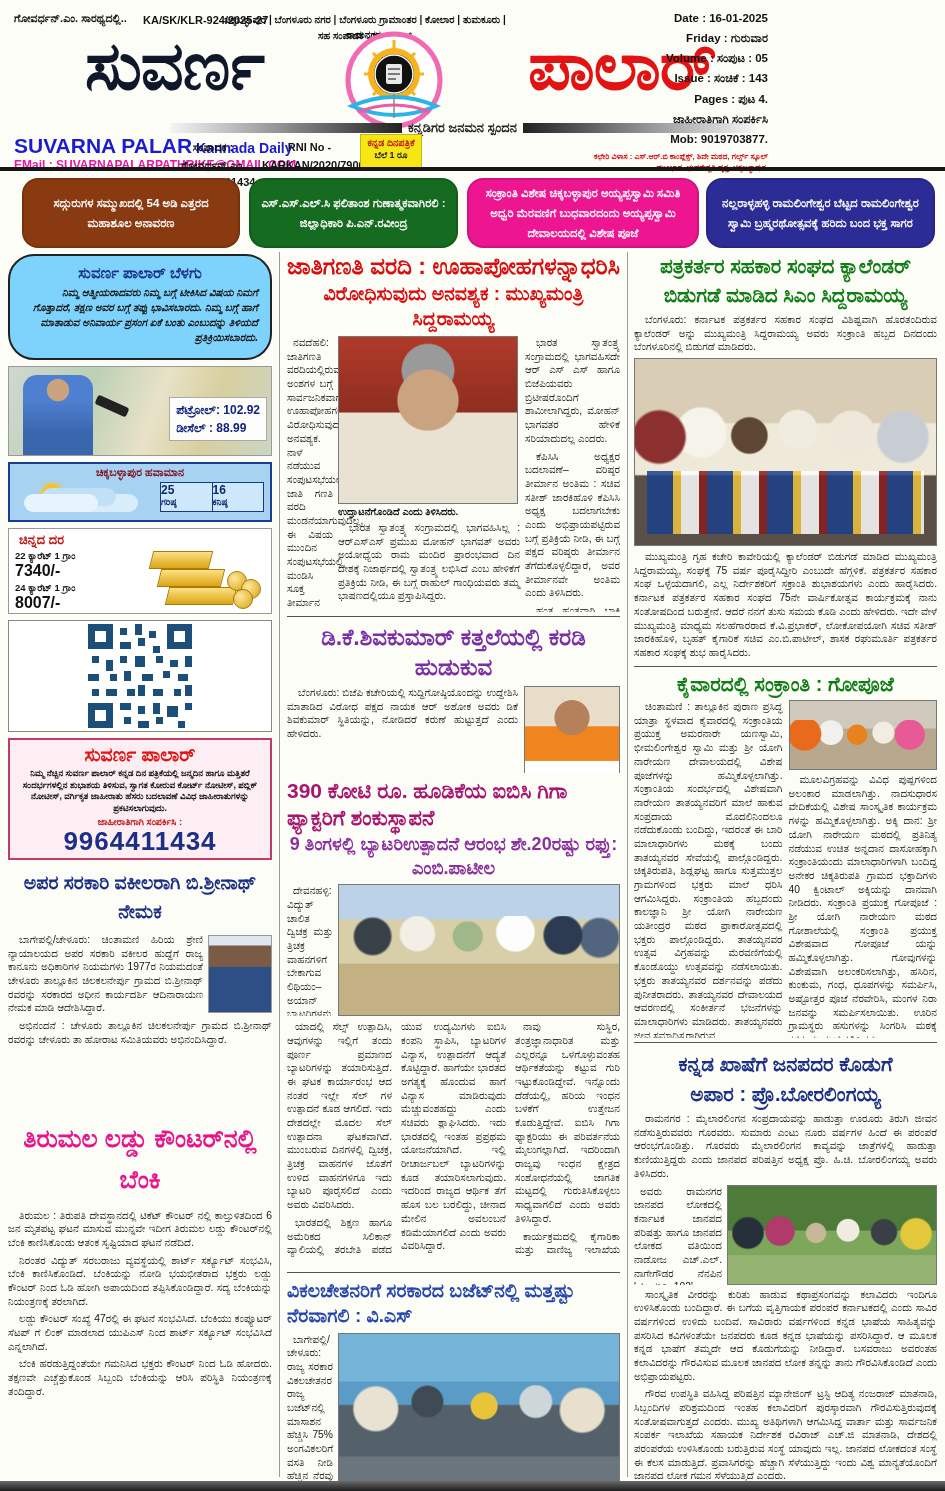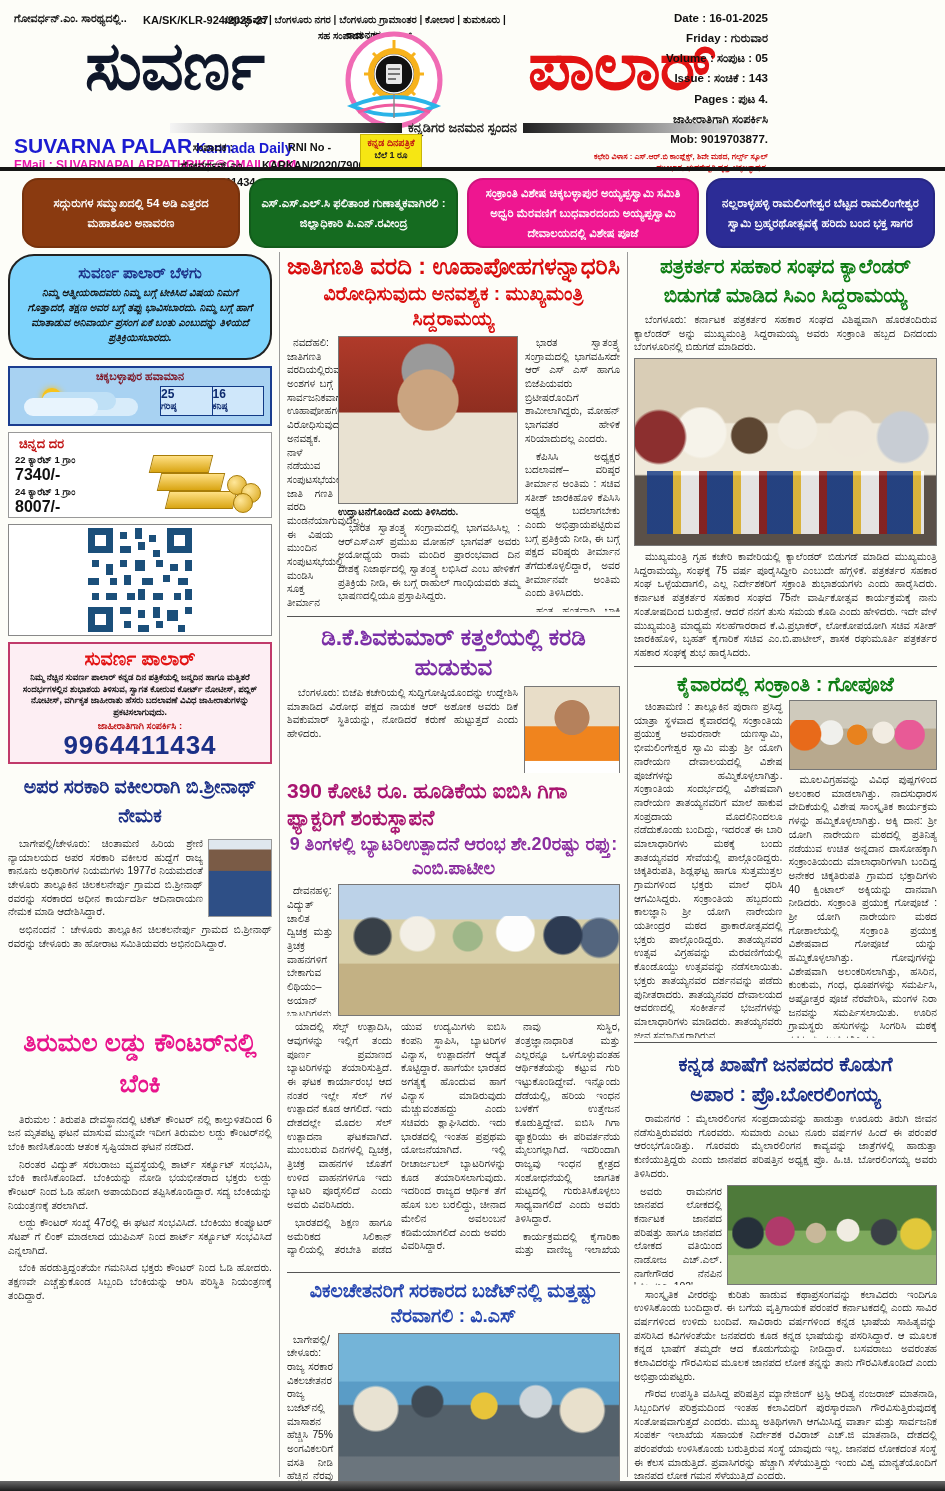--- a/index.html
+++ b/index.html
@@ -43,21 +43,21 @@
   .vdiv{position:absolute;width:1px;background:#9a9a9a;top:252px;bottom:14px;}
   .vd1{left:279px;} .vd2{left:627px;}
   .colL{position:absolute;top:254px;left:8px;width:264px;}
   .colM{position:absolute;top:252px;left:287px;width:333px;}
   .colR{position:absolute;top:252px;left:634px;width:303px;}
   p.body{font-size:10.3px;line-height:1.33;text-align:justify;margin:0 0 4px;text-indent:11px;}
   .hrule{border:0;border-top:1.5px solid #555;margin:4px 0 6px;}
   
   .belagu{border:2px solid #222;border-radius:26px;padding:8px 12px;height:106px;overflow:hidden;margin-bottom:6px;background:#7dd3fc;}
   .belagu-title{font-size:15px;font-weight:bold;color:#1b2f86;text-align:center;margin-bottom:4px;}
-  .belagu-text{font-size:10.3px;font-style:italic;font-weight:bold;text-align:center;line-height:1.45;}
+  .belagu-text{font-size:10.3px;font-style:italic;font-weight:bold;text-align:right;line-height:1.45;}
   .fuel{position:relative;height:90px;border:1px solid #999;margin-bottom:6px;overflow:hidden;
         background:linear-gradient(110deg,#cfd8cf 0%,#bcd0b5 30%,#e8e2c8 55%,#d8cf9f 75%,#cbd6c4 100%);}
   .fuel-person{position:absolute;left:14px;top:8px;width:70px;height:84px;background:radial-gradient(circle at 50% 18%,#caa27e 0 14%,transparent 15%),linear-gradient(#4f7fd0 30%,#3a66ae 70%);border-radius:14px 14px 0 0;}
   .fuel-nozzle{position:absolute;left:86px;top:34px;width:34px;height:10px;background:#222;border-radius:3px;transform:rotate(24deg);}
   .fuel-tag{position:absolute;right:4px;bottom:14px;background:#ffffffee;border:1px solid #aaa;padding:3px 6px;font-size:12px;font-weight:bold;color:#13247e;text-align:left;line-height:1.5;}
   .weather{height:60px;border:2px solid #1b3d8f;background:#a8d2f2;margin-bottom:6px;position:relative;overflow:hidden;}
   .weather-title{font-size:11px;font-weight:bold;color:#7c1020;text-align:center;margin-top:2px;}
   .sun{position:absolute;left:32px;top:20px;width:20px;height:20px;border-radius:50%;background:#f7c31c;box-shadow:0 0 6px #f7c31c;}
   .cloud{position:absolute;left:14px;top:30px;width:74px;height:18px;border-radius:12px;background:#e8f4fd;box-shadow:18px -6px 0 #bfe0f6,40px 0 0 #d8ecfa;}
   .temp-table{position:absolute;right:6px;top:18px;width:104px;height:30px;display:flex;border:1.5px solid #123a86;background:#cfe7fa;}
@@ -109,21 +109,21 @@
      background:linear-gradient(#bcd2e8 0 26%,#d8cfa8 27% 60%,#c3b184 61% 100%),#ccc;position:relative;overflow:hidden;}
   .crowd::before{content:"";position:absolute;left:0;right:0;top:24%;height:52%;
      background:radial-gradient(circle at 12% 30%,#384048 0 7%,transparent 8%),
         radial-gradient(circle at 28% 26%,#f3efe6 0 8%,transparent 9%),
         radial-gradient(circle at 46% 30%,#9fb789 0 9%,transparent 10%),
         radial-gradient(circle at 63% 24%,#fdfdfd 0 10%,transparent 11%),
         radial-gradient(circle at 80% 28%,#2d3b52 0 8%,transparent 9%),
         radial-gradient(circle at 93% 32%,#53657e 0 7%,transparent 8%);}
   .ibc-cols{margin-top:4px;height:248px;overflow:hidden;column-count:3;column-gap:9px;}
   .ibc-cols p{text-indent:8px;}
-  .dis-h{font-size:19px;font-weight:bold;color:#2747b0;text-align:center;line-height:1.3;margin:3px 0 4px;}
+  .dis-h{font-size:19px;font-weight:bold;color:#2747b0;text-align:left;line-height:1.3;margin:3px 0 4px;}
   .dis-row{display:flex;gap:5px;height:158px;overflow:hidden;}
   .dis-narrow{width:46px;}
   .dis-photo{flex:1;border:1px solid #777;position:relative;overflow:hidden;
      background:linear-gradient(#74b4d8 0 30%,#5a9cc6 31% 45%,#54616b 46% 78%,#6b757d 79% 100%);}
   .dis-photo::before{content:"";position:absolute;left:4%;right:4%;top:30%;height:46%;
      background:radial-gradient(circle at 10% 40%,#e8e2d2 0 9%,transparent 10%),
         radial-gradient(circle at 30% 30%,#3f4a54 0 8%,transparent 9%),
         radial-gradient(circle at 52% 36%,#e8c43a 0 9%,transparent 10%),
         radial-gradient(circle at 72% 30%,#cfd6da 0 8%,transparent 9%),
         radial-gradient(circle at 90% 42%,#e8e0cc 0 9%,transparent 10%);}
@@ -249,20 +249,28 @@
 
   <div class="vdiv vd1" data-name="column-divider-left"></div>
   <div class="vdiv vd2" data-name="column-divider-right"></div>
 
   <div class="colL" data-name="left-sidebar">
     <div class="belagu" data-name="belagu-quote-box">
       <div class="belagu-title" data-name="belagu-title">ಸುವರ್ಣ ಪಾಲಾರ್ ಬೆಳಗು</div>
       <div class="belagu-text" data-name="belagu-text">ನಿಮ್ಮ ಆತ್ಮೀಯರಾದವರು ನಿಮ್ಮ ಬಗ್ಗೆ ಟೀಕಿಸಿದ ವಿಷಯ ನಿಮಗೆ ಗೊತ್ತಾದರೆ, ತಕ್ಷಣ ಅವರ ಬಗ್ಗೆ ತಪ್ಪು ಭಾವಿಸಬಾರದು. ನಿಮ್ಮ ಬಗ್ಗೆ ಹಾಗೆ ಮಾತಾಡುವ ಅನಿವಾರ್ಯ ಪ್ರಸಂಗ ಏಕೆ ಬಂತು ಎಂಬುದನ್ನು ತಿಳಿಯದೆ ಪ್ರತಿಕ್ರಿಯಿಸಬಾರದು.</div>
     </div>
 
+    <div class="fuel" data-name="fuel-price-widget">
+      <div class="fuel-person" data-name="fuel-photo-person"></div>
+      <div class="fuel-nozzle" data-name="fuel-nozzle-icon"></div>
+      <div class="fuel-tag" data-name="fuel-prices">
+        <div data-name="petrol-price">ಪೆಟ್ರೋಲ್: 102.92</div>
+        <div data-name="diesel-price">ಡೀಸೆಲ್ : 88.99</div>
+      </div>
+    </div>
 
     <div class="weather" data-name="weather-widget">
       <div class="weather-title" data-name="weather-title">ಚಿಕ್ಕಬಳ್ಳಾಪುರ ಹವಾಮಾನ</div>
       <div class="sun" data-name="sun-icon"></div>
       <div class="cloud" data-name="cloud-icon"></div>
       <div class="temp-table" data-name="temperature-table">
         <div class="temp-cell" data-name="max-temp-cell">
           <div class="temp-val" data-name="max-temp-value">25</div>
           <div class="temp-lab" data-name="max-temp-label">ಗರಿಷ್ಠ</div>
         </div>

